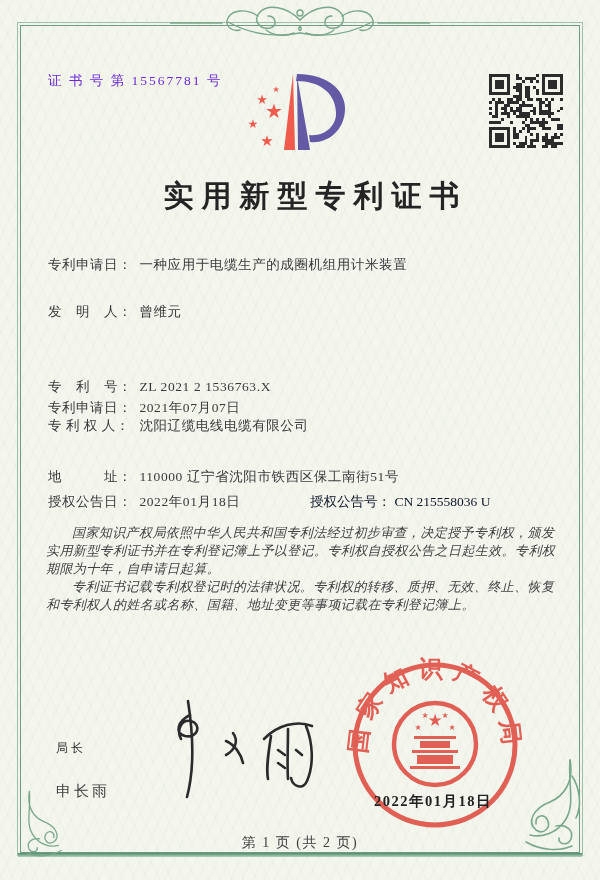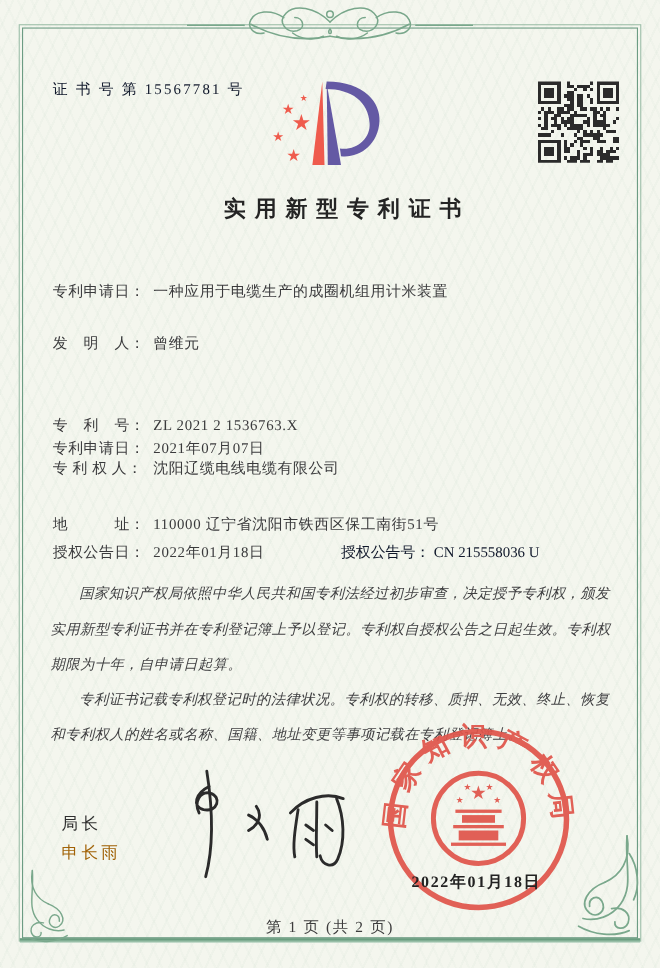--- a/index.html
+++ b/index.html
@@ -16,39 +16,39 @@
     position:absolute;inset:0;pointer-events:none;
     background:
       repeating-linear-gradient(115deg, rgba(120,170,140,0.045) 0 2px, transparent 2px 10px),
       repeating-linear-gradient(-115deg, rgba(120,170,140,0.035) 0 2px, transparent 2px 11px);
   }
   .frame-outer{position:absolute;top:22px;left:17px;right:17px;bottom:24px;border:1px solid #9dbfa9;}
   .frame-inner{position:absolute;top:25px;left:20px;right:20px;bottom:27px;border:1.6px solid #6c9c83;}
   .bottom-line{position:absolute;left:18px;right:18px;bottom:23px;height:4px;
     background:linear-gradient(#4f8a68,#b3d2bf);}
   .ornament{position:absolute;pointer-events:none;}
-  .cert-no{position:absolute;left:48px;top:72px;font-size:13.5px;letter-spacing:2px;color:#0f172a;}
+  .cert-no{position:absolute;left:48px;top:72px;font-size:13.5px;letter-spacing:2px;color:#6d28d9;}
   .logo{position:absolute;left:240px;top:60px;width:120px;height:100px;}
   .qr{position:absolute;left:489px;top:74px;width:74px;height:74px;}
   .title{
     position:absolute;left:0;right:0;top:176px;text-align:center;
-    font-size:20px;font-weight:bold;letter-spacing:8px;color:#242424;padding-left:31px;
+    font-size:30px;font-weight:bold;letter-spacing:8px;color:#242424;padding-left:31px;
   }
   .field{position:absolute;left:48px;font-size:13.5px;color:#3a3a3c;white-space:nowrap;}
   .field .lbl{display:inline-block;min-width:88px;letter-spacing:0.5px;}
   .field .val{letter-spacing:0.6px;}
   .field2{position:absolute;left:310px;font-size:13.5px;color:#0f172a;white-space:nowrap;}
   .paras{
     position:absolute;left:46px;width:510px;top:524px;
-    font-size:13px;line-height:32px;font-style:italic;color:#3f3f41;
+    font-size:13px;line-height:18px;font-style:italic;color:#3f3f41;
     letter-spacing:0.4px;
   }
   .paras p{margin:0;text-indent:2em;}
-  .officer-role{position:absolute;left:56px;top:740px;font-size:15px;letter-spacing:3px;color:#2e2e2e;}
-  .officer-name{position:absolute;left:56px;top:766px;font-size:15px;letter-spacing:3px;color:#a16207;}
+  .officer-role{position:absolute;left:56px;top:740px;font-size:12px;letter-spacing:3px;color:#2e2e2e;}
+  .officer-name{position:absolute;left:56px;top:782px;font-size:15px;letter-spacing:3px;color:#404040;}
   .signature{position:absolute;left:138px;top:693px;width:195px;height:112px;}
   .seal{position:absolute;left:340px;top:650px;width:190px;height:190px;opacity:0.92;}
   .seal-date{
     position:absolute;left:348px;top:792px;width:170px;text-align:center;
     font-size:14.5px;letter-spacing:1.5px;color:#222;font-weight:bold;
   }
   .footer{
     position:absolute;left:0;right:0;top:834px;text-align:center;
     font-size:14px;letter-spacing:1.5px;color:#3c3c3c;
   }

